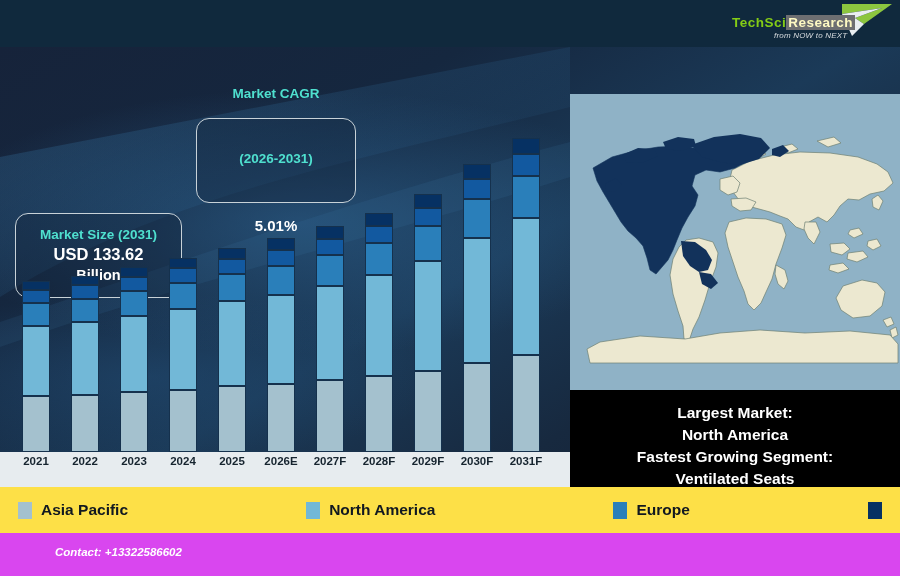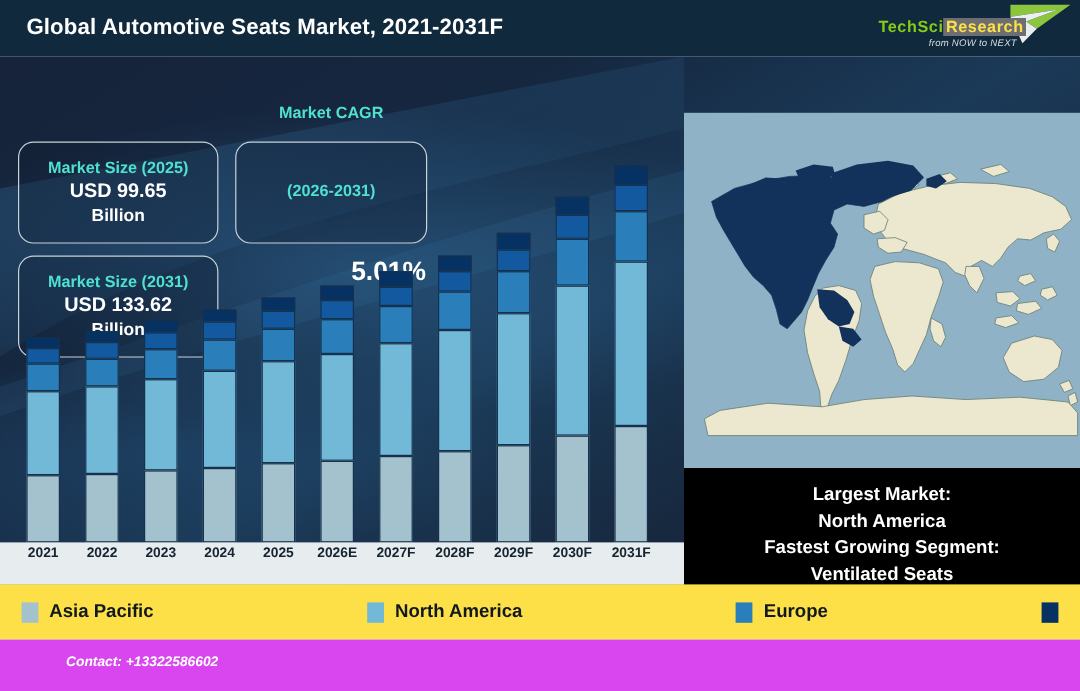--- a/index.html
+++ b/index.html
@@ -12,21 +12,21 @@
   .header{position:absolute;left:0;top:0;width:900px;height:47px;
           background:#10293d;}
   .header-title{position:absolute;left:22px;top:11px;
           font-size:18.5px;font-weight:bold;color:#ffffff;letter-spacing:.1px;}
 
   .logo{position:absolute;right:6px;top:2px;width:180px;height:44px;}
   .logo svg{position:absolute;left:0;top:0;}
   .logo-text{position:absolute;left:18px;top:13px;font-size:13.5px;font-weight:bold;
              letter-spacing:.5px;white-space:nowrap;}
   .logo-tech{color:#84cc16;}
-  .logo-research{color:#fde047;background:#6d6e71;padding:0 2px;}
+  .logo-research{color:#fef9c3;background:#6d6e71;padding:0 2px;}
   .logo-tag{position:absolute;left:60px;top:29px;font-size:8px;font-style:italic;
             color:#d9dde0;letter-spacing:.2px;white-space:nowrap;}
 
   
   .chart-panel{position:absolute;left:0;top:47px;width:900px;height:440px;
     background:
       radial-gradient(ellipse 520px 190px at 300px 175px, rgba(47,103,150,.55), rgba(47,103,150,0) 70%),
       radial-gradient(ellipse 420px 120px at 150px 330px, rgba(35,80,122,.45), rgba(35,80,122,0) 70%),
       linear-gradient(150deg,#16233a 0%,#15273f 28%,#1b3a58 52%,#17293f 74%,#141f33 100%);
   }
@@ -35,21 +35,21 @@
   
   .kpi{position:absolute;border:1.3px solid #c8d2d8;border-radius:13px;
        background:rgba(15,30,50,.30);text-align:center;
        display:flex;flex-direction:column;justify-content:center;}
   .kpi .k-head{color:#4fe0cf;font-weight:bold;font-size:13.5px;line-height:17px;}
   .kpi .k-val{color:#ffffff;font-weight:bold;font-size:16.5px;line-height:22px;}
   .kpi .k-unit{color:#ffffff;font-weight:bold;font-size:14.5px;line-height:20px;}
   #kpi-ms2025{left:15px;top:71px;width:165px;height:83px;}
   #kpi-cagr  {left:196px;top:71px;width:158px;height:83px;gap:48px;}
   #kpi-ms2031{left:15px;top:166px;width:165px;height:83px;}
-  #kpi-cagr .k-val{font-size:22px;text-align:right;}
+  #kpi-cagr .k-val{font-size:15px;}
 
   
   .plot{position:absolute;left:0;top:0;width:570px;height:440px;}
   .bar{position:absolute;width:28px;}
   .seg{width:100%;box-sizing:border-box;border:0.6px solid #15314d;}
   .xlabels{position:absolute;left:0;top:408px;width:570px;height:25px;}
   .xlab{position:absolute;width:60px;text-align:center;font-size:11.5px;
         font-weight:bold;color:#16242f;}
 
   
@@ -81,21 +81,20 @@
                font-weight:bold;color:#ffffff;}
   #foot-contact{left:55px;}
   #foot-email{right:55px;}
 </style>
 </head>
 <body>
 
 <div id="page">
 
   <div class="header">
-    <div class="header-title">Global Automotive Seats Market, 2021-2031F</div>
 
     <div class="logo">
       <svg width="180" height="44" viewBox="0 0 180 44">
         <polygon points="128,2 178,2 150,22 141,16 168,6 128,12" fill="#8cc63f"></polygon>
         <polygon points="128,12 168,6 141,16 150,22 138,34" fill="#e9eef1"></polygon>
       </svg>
       <div class="logo-text">
         <span class="logo-tech">TechSci</span><span class="logo-research">Research</span>
       </div>
       <div class="logo-tag">from NOW to NEXT</div>
@@ -109,25 +108,20 @@
         <linearGradient id="sw" x1="0" y1="0" x2="1" y2="1">
           <stop offset="0%" stop-color="#3f86b8" stop-opacity="0.34"></stop>
           <stop offset="55%" stop-color="#2f6d9e" stop-opacity="0.14"></stop>
           <stop offset="100%" stop-color="#20435f" stop-opacity="0"></stop>
         </linearGradient>
       </defs>
       <path d="M0,250 C160,150 330,120 570,60 L570,0 L0,110 Z" fill="url(#sw)"></path>
       <path d="M0,300 C200,230 380,190 570,130 L570,95 C360,150 180,215 0,275 Z" fill="#3f86b8" opacity="0.12"></path>
     </svg>
 
-    <div class="kpi" id="kpi-ms2025">
-      <div class="k-head">Market Size (2025)</div>
-      <div class="k-val">USD 99.65</div>
-      <div class="k-unit">Billion</div>
-    </div>
 
     <div class="kpi" id="kpi-cagr">
       <div class="k-head">Market CAGR</div>
       <div class="k-head">(2026-2031)</div>
       <div class="k-val">5.01%</div>
     </div>
 
     <div class="kpi" id="kpi-ms2031">
       <div class="k-head">Market Size (2031)</div>
       <div class="k-val">USD 133.62</div>

